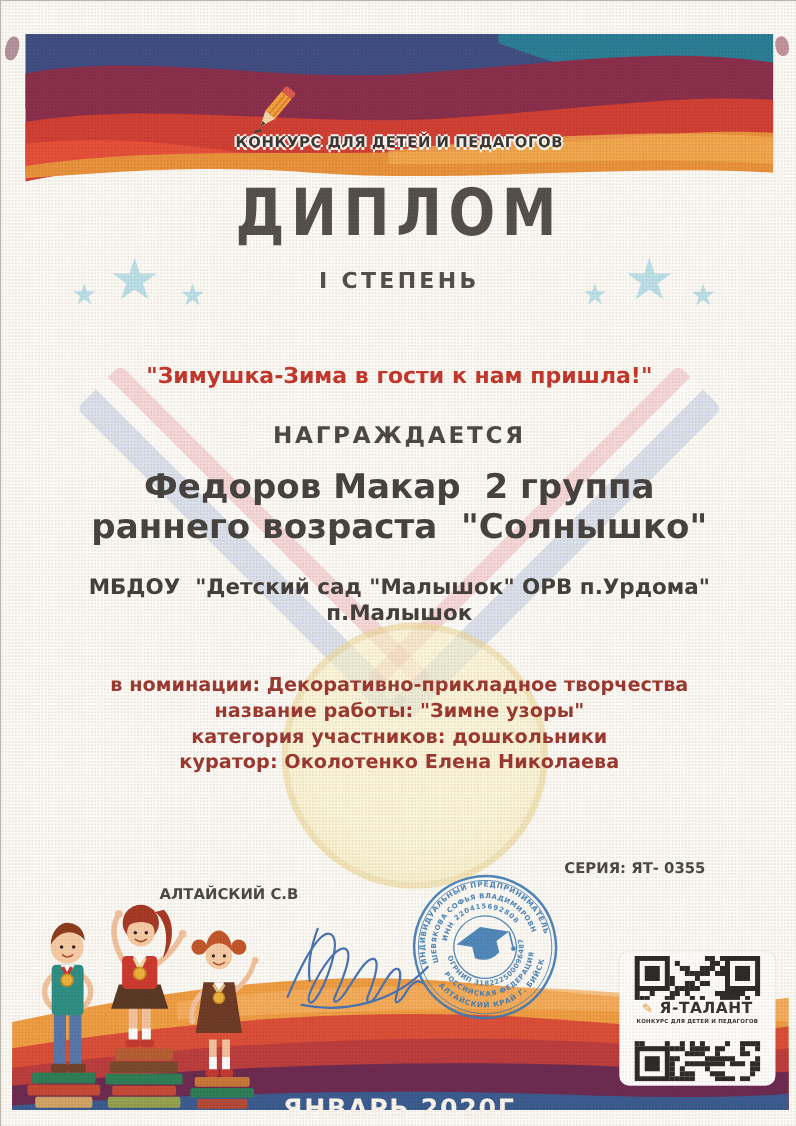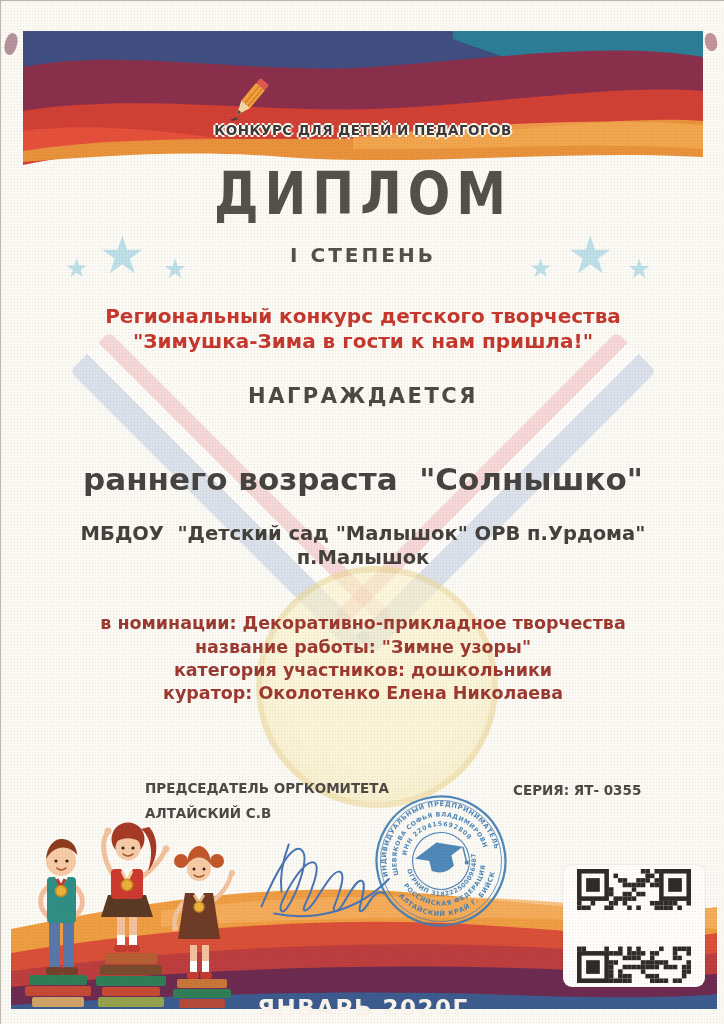--- a/index.html
+++ b/index.html
@@ -108,33 +108,32 @@
   <div class="abs ctr big-title z3"><span class="stretch">ДИПЛОМ</span></div>
   <div class="abs ctr degree z3">I СТЕПЕНЬ</div>
 
   <span class="star" style="left:64px;top:254px;font-size:26px;">★</span>
   <span class="star" style="left:98px;top:228px;font-size:52px;">★</span>
   <span class="star" style="left:162px;top:254px;font-size:27px;">★</span>
   <span class="star" style="left:528px;top:254px;font-size:26px;">★</span>
   <span class="star" style="left:566px;top:228px;font-size:52px;">★</span>
   <span class="star" style="left:626px;top:254px;font-size:27px;">★</span>
 
-  <div class="abs ctr red contest1 z3">Региональный конкурс детского творчества</div>
   <div class="abs ctr red contest2 z3">"Зимушка-Зима в гости к нам пришла!"</div>
   <div class="abs ctr ink awarded z3">НАГРАЖДАЕТСЯ</div>
+  <div class="abs ctr name1 keep-sp z3">Федоров Макар  2 группа</div>
   <div class="abs ctr name2 keep-sp z3">раннего возраста  "Солнышко"</div>
   <div class="abs ctr inst1 keep-sp z3">МБДОУ  "Детский сад "Малышок" ОРВ п.Урдома"</div>
   <div class="abs ctr inst2 z3">п.Малышок</div>
 
   <div class="abs ctr darkred det det1 z3">в номинации: Декоративно-прикладное творчества</div>
   <div class="abs ctr darkred det det2 z3">название работы: "Зимне узоры"</div>
   <div class="abs ctr darkred det det3 z3">категория участников: дошкольники</div>
   <div class="abs ctr darkred det det4 z3">куратор: Околотенко Елена Николаева</div>
 
-  <div class="abs ink chair-label z5">ПРЕДСЕДАТЕЛЬ ОРГКОМИТЕТА</div>
   <div class="abs ink chair-name z5">АЛТАЙСКИЙ С.В</div>
   <div class="abs ink series z5">СЕРИЯ: ЯТ- 0355</div>
 
   <svg class="abs z2" style="left:10px; top:852px;" width="706" height="156" viewBox="0 0 706 156" preserveAspectRatio="none">
     <path d="M0,76 C110,54 240,30 380,38 C520,48 620,66 706,54 V156 H0 Z" fill="#ef9d42"></path>
     <path d="M150,58 C300,38 470,40 600,54 C645,58 685,58 706,54 V76 C550,62 360,60 150,74 Z" fill="#f5b264" opacity=".75"></path>
     <path d="M0,100 C150,76 320,62 470,72 C590,80 660,88 706,80 V156 H0 Z" fill="#da4f38"></path>
     <path d="M0,118 C170,96 350,86 520,94 C620,99 680,104 706,100 V156 H0 Z" fill="#bc3e3e"></path>
     <path d="M0,134 C190,115 380,109 560,117 C650,121 690,123 706,121 V156 H0 Z" fill="#6e2b51"></path>
     <path d="M0,152 C160,142 330,136 500,142 C610,146 680,144 706,141 V156 H0 Z" fill="#3c5c90"></path>
@@ -326,20 +325,25 @@
           <rect fill="#fefdfb" x="4.4" y="4.4" width="22" height="22"></rect>
           <rect x="8.8" y="8.8" width="13.200000000000001" height="13.200000000000001"></rect>
           <rect x="79.2" y="0" width="30.800000000000004" height="30.800000000000004"></rect>
           <rect fill="#fefdfb" x="83.60000000000001" y="4.4" width="22" height="22"></rect>
           <rect x="88" y="8.8" width="13.200000000000001" height="13.200000000000001"></rect>
           <rect x="0" y="79.2" width="30.800000000000004" height="30.800000000000004"></rect>
           <rect fill="#fefdfb" x="4.4" y="83.60000000000001" width="22" height="22"></rect>
           <rect x="8.8" y="88" width="13.200000000000001" height="13.200000000000001"></rect>
         </g>
       </svg>
+    <div class="qr-label">
+      <div class="row"><span class="pencil">✎</span>
+        <span>Я-ТАЛАНТ</span></div>
+      <div class="tiny">КОНКУРС ДЛЯ ДЕТЕЙ И ПЕДАГОГОВ</div>
+    </div>
   </div>
 
   <svg class="abs z4" style="left:4px; top:788px;" width="235" height="220" viewBox="0 0 235 220">
 
     <g>
       <rect x="24" y="186" width="58" height="10" rx="2" fill="#2f7e57"></rect>
       <rect x="20" y="197" width="66" height="10" rx="2" fill="#c54a36"></rect>
       <rect x="27" y="208" width="52" height="10" rx="2" fill="#d0a468"></rect>
       <rect x="100" y="164" width="52" height="11" rx="2" fill="#b65f35"></rect>
       <rect x="95" y="176" width="62" height="10" rx="2" fill="#7a4a2c"></rect>

